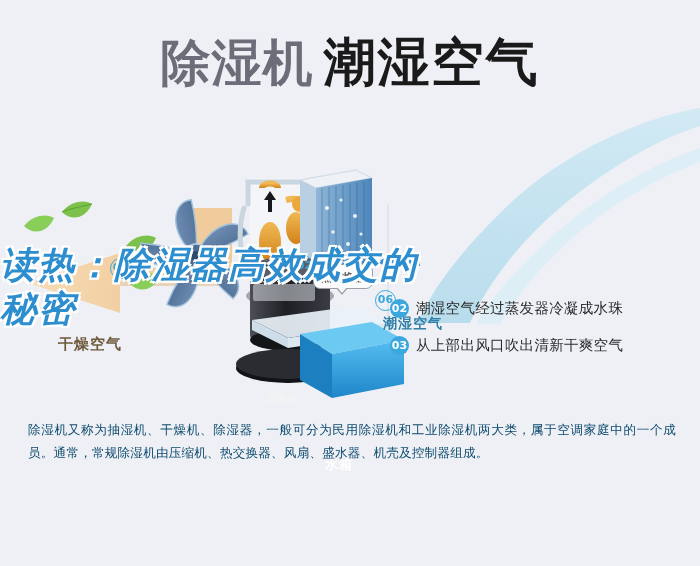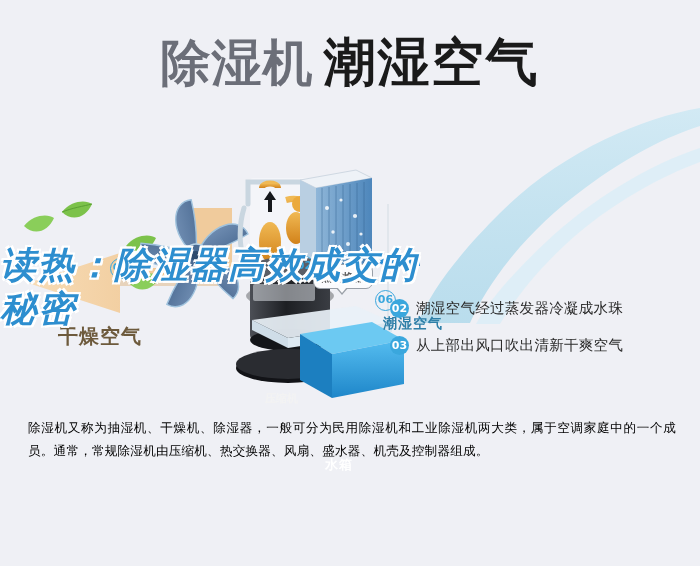--- a/index.html
+++ b/index.html
@@ -30,21 +30,21 @@
   }
 
   
   .stage{position:absolute;left:0;top:108px;width:700px;height:290px;}
   .stage svg{display:block;}
 
   
   .lbl{position:absolute;font-family:"DejaVu Sans","Liberation Sans",sans-serif;white-space:nowrap;}
 
   .lbl-dry{
-    left:58px;top:215px;font-size:20px;color:#6d5a3c;font-weight:bold;
+    left:58px;top:227px;font-size:15px;color:#6d5a3c;font-weight:bold;
     letter-spacing:1px;
   }
   .lbl-humid{
     left:383px;top:207px;font-size:14px;color:#2f7fa8;font-weight:bold;
     letter-spacing:1px;
   }
   .lbl-comp{
     left:265px;top:283px;font-size:11px;color:#f3f3f3;font-weight:bold;
     letter-spacing:0px;
   }
@@ -131,24 +131,23 @@
     -webkit-text-stroke:5px #ffffff;color:#ffffff;z-index:1;
   }
   .ov-fill{position:relative;color:#2d8ecf;z-index:2;}
 
   
   .body-text{
     position:absolute;left:28px;top:418px;width:648px;
     font-family:"DejaVu Sans","Liberation Sans",sans-serif;
   }
   .para{
-    font-size:12.6px;color:#000000;line-height:23px;
+    font-size:12.6px;color:#0c4a6e;line-height:23px;
     letter-spacing:.2px;margin:0 0 14px 0;
     text-align:justify;
-    font-family:Liberation Mono, monospace;
   }
   .para:last-child{margin-bottom:0;}
 </style>
 </head>
 <body>
 
 <div class="page">
 
   <div class="title-wrap">
     <span class="title-gray">除湿机</span><span class="title-black">潮湿空气</span>

